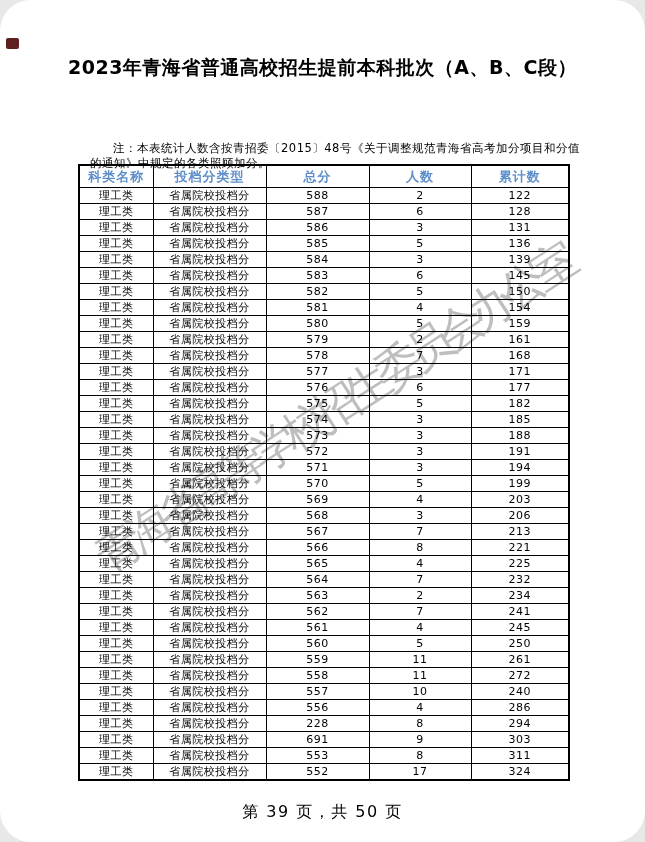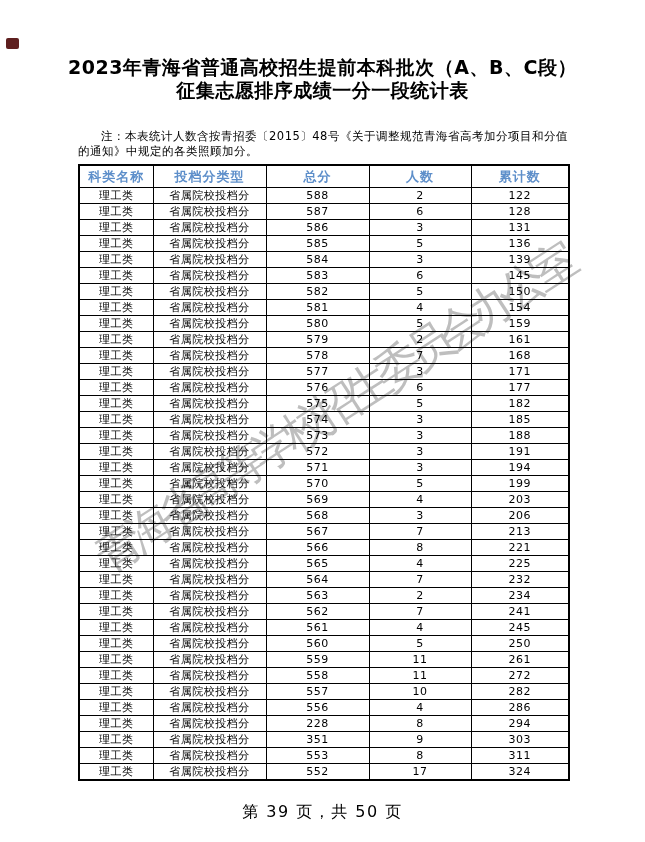--- a/index.html
+++ b/index.html
@@ -5,20 +5,21 @@
   html, body { margin: 0; padding: 0; background: #e8e8e8; }
   .page {
     position: relative;
     width: 645px;
     height: 842px;
     margin: 0 auto;
     background: #ffffff;
     font-family: "DejaVu Sans", "Liberation Sans", sans-serif;
     color: var(--body-text, #000);
     overflow: hidden;
+    border-radius: 31px;
   }
   .corner-mark {
     position: absolute;
     left: 6px;
     top: 38px;
     width: 13px;
     height: 11px;
     border-radius: 2px;
     background: var(--corner-mark, #5e1f1f);
   }
@@ -31,21 +32,21 @@
     font-weight: 700;
     font-size: 19px;
     line-height: 23px;
     letter-spacing: 0.5px;
   }
   .note {
     position: absolute;
     top: 129px;
     left: 78px;
     width: 490px;
-    margin: 0;
+    margin: 12px;
     font-size: 11.5px;
     line-height: 15px;
     text-indent: 2em;
     letter-spacing: 0.5px;
   }
   .watermark {
     position: absolute;
     left: 100px;
     top: 537px;
     font-size: 46px;
@@ -102,21 +103,20 @@
 </style>
 </head>
 <body>
 
 <div class="page">
 
   <div class="corner-mark"></div>
 
   <div class="title-block">
     <div>2023年青海省普通高校招生提前本科批次（A、B、C段）</div>
-    <div>征集志愿排序成绩一分一段统计表</div>
   </div>
 
   <p class="note">注：本表统计人数含按青招委〔2015〕48号《关于调整规范青海省高考加分项目和分值的通知》中规定的各类照顾加分。</p>
 
   <div class="watermark">青海省高等学校招生委员会办公室</div>
 
   <table class="score-table">
     <colgroup id="table-colgroup">
         <col style="width: 74px;">
         <col style="width: 113px;">
@@ -349,40 +349,40 @@
           <td>省属院校投档分</td>
           <td>558</td>
           <td>11</td>
           <td>272</td>
         </tr>
         <tr>
           <td>理工类</td>
           <td>省属院校投档分</td>
           <td>557</td>
           <td>10</td>
-          <td>282</td>
+          <td>240</td>
         </tr>
         <tr>
           <td>理工类</td>
           <td>省属院校投档分</td>
           <td>556</td>
           <td>4</td>
           <td>286</td>
         </tr>
         <tr>
           <td>理工类</td>
           <td>省属院校投档分</td>
           <td>228</td>
           <td>8</td>
           <td>294</td>
         </tr>
         <tr>
           <td>理工类</td>
           <td>省属院校投档分</td>
-          <td>351</td>
+          <td>691</td>
           <td>9</td>
           <td>303</td>
         </tr>
         <tr>
           <td>理工类</td>
           <td>省属院校投档分</td>
           <td>553</td>
           <td>8</td>
           <td>311</td>
         </tr>

